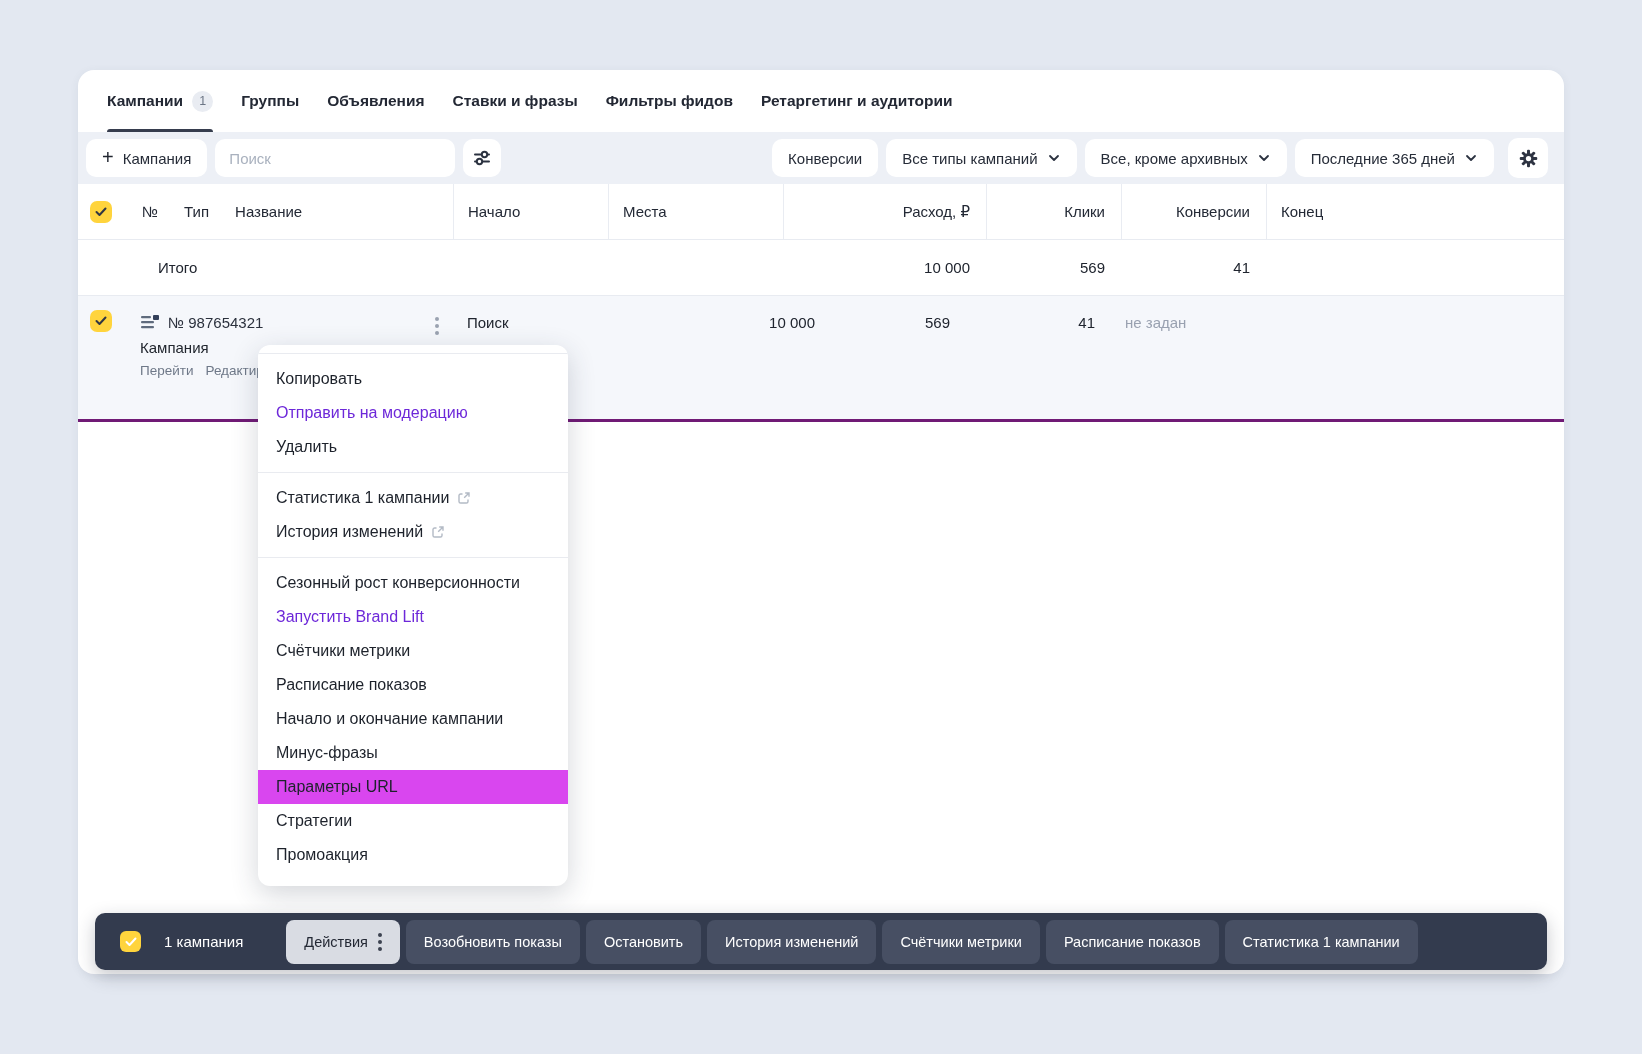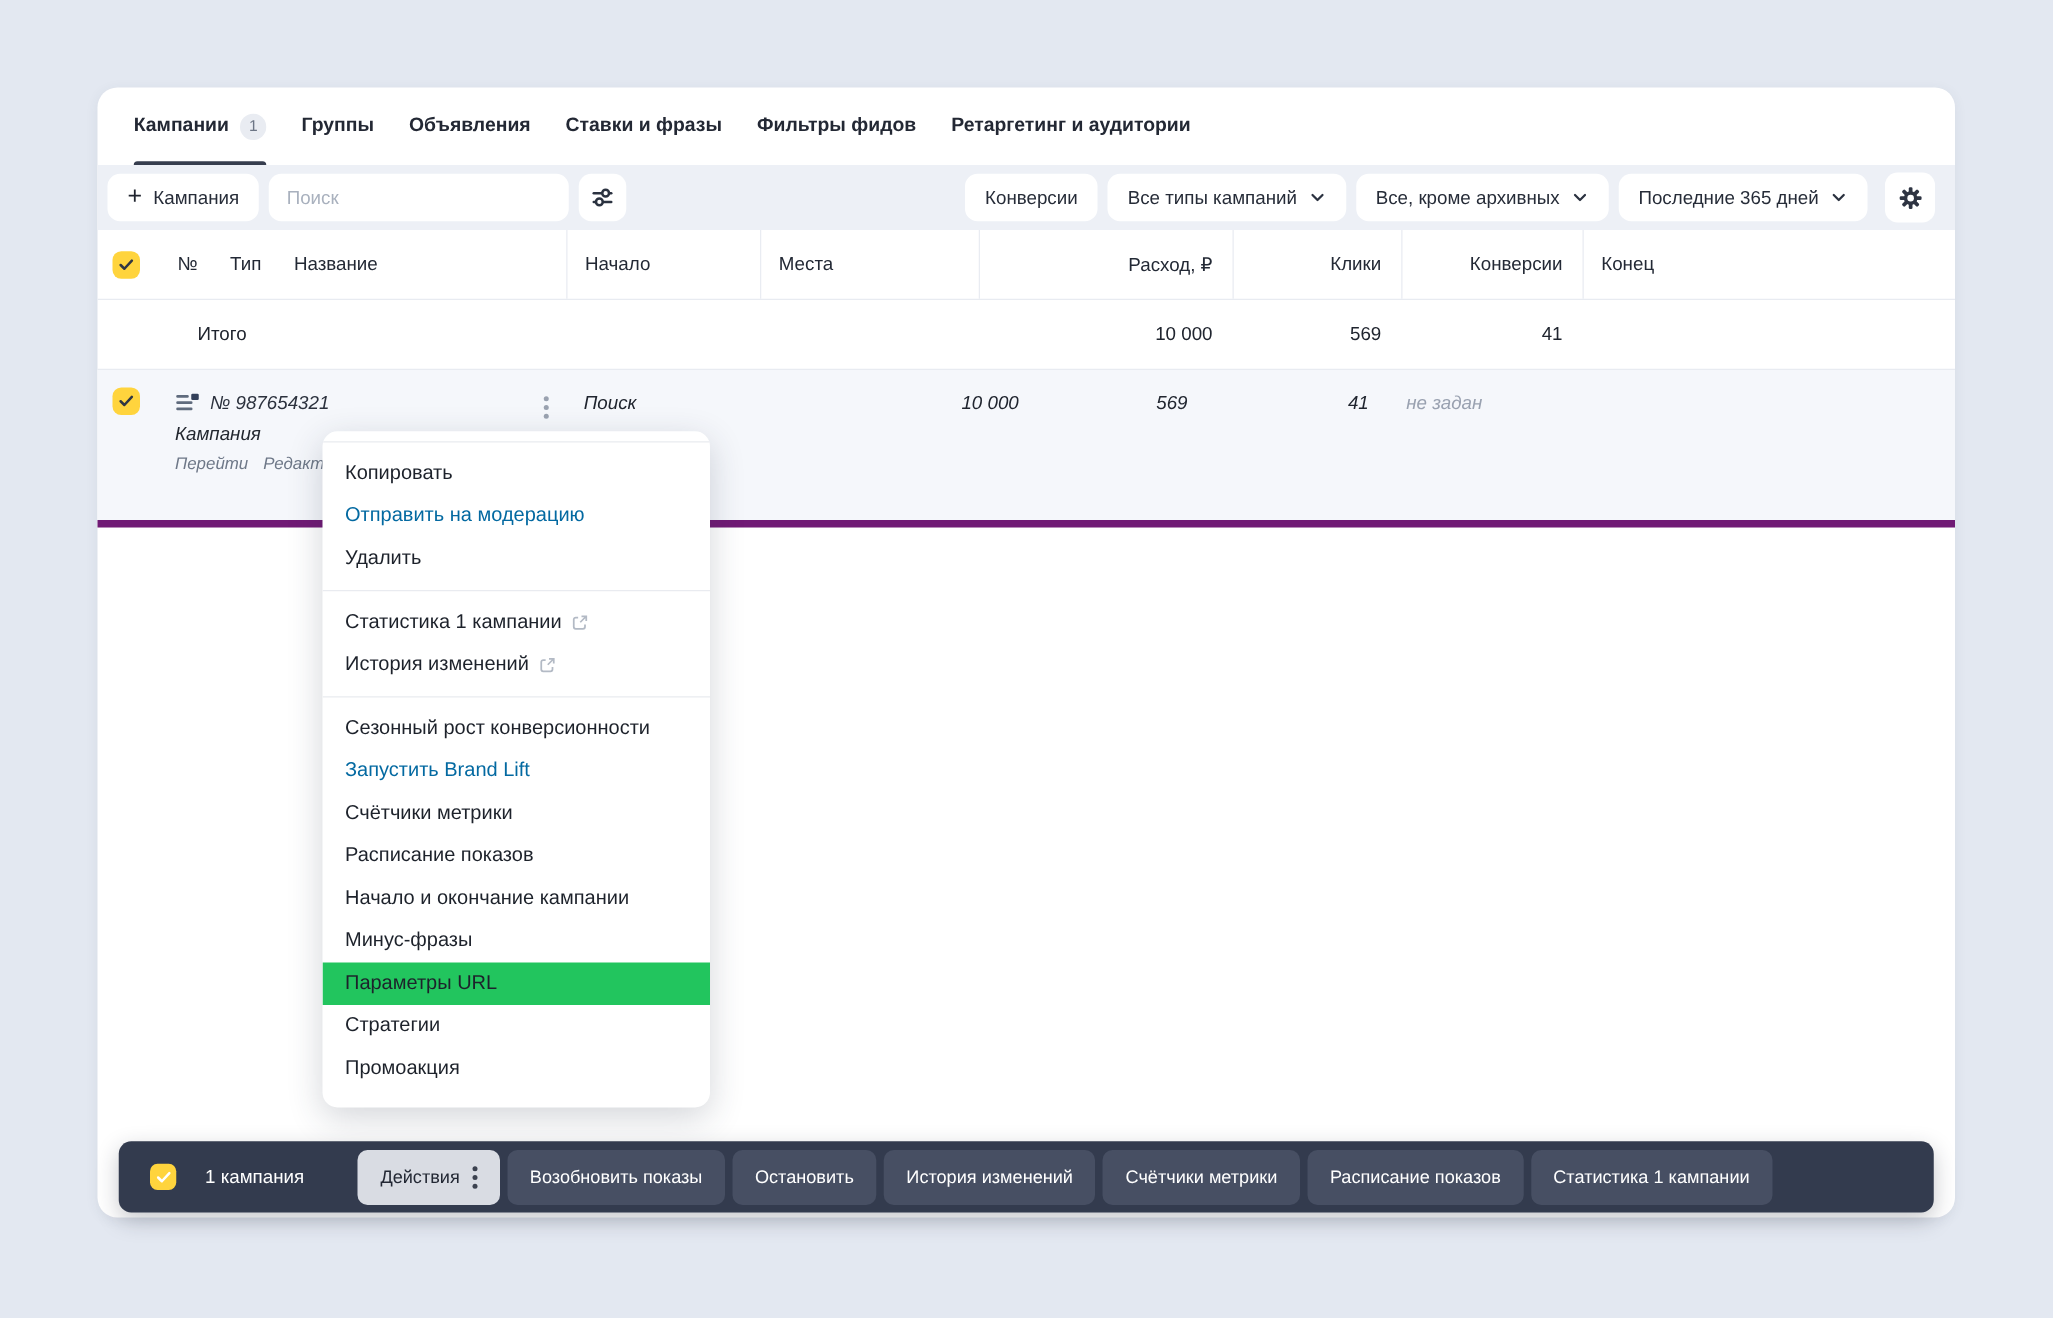--- a/index.html
+++ b/index.html
@@ -46,21 +46,21 @@
   .thead .c-name { gap:26px; }
   .thead .c-start, .thead .c-places, .thead .c-end { padding-left:14px; border-left:1px solid #e9ecf2; }
   .thead .c-spend, .thead .c-clicks, .thead .c-conv { justify-content:flex-end; padding-right:16px; border-left:1px solid #e9ecf2; }
   .thead .c-check { padding-top:0; display:flex; align-items:center; }
 
   .totals { height:56px; border-bottom:1px solid #e8ebf1; font-size:15px; color:#20252f; }
   .totals .c { display:flex; align-items:center; }
   .totals .c-name { padding-left:16px; font-weight:400; }
   .totals .c-spend, .totals .c-clicks, .totals .c-conv { justify-content:flex-end; padding-right:16px; }
 
-  .camp-row { min-height:126px; background:#f5f7fb; border-bottom:6px solid #701a75; font-size:15px; color:#20252f;font-style:italic; }
+  .camp-row { min-height:126px; background:#f5f7fb; border-bottom:3px solid #701a75; font-size:15px; color:#20252f; }
   .camp-row .cell-top { padding-top:18px; }
   .camp-row .c-start, .camp-row .c-places { padding-left:14px; }
   .camp-row .c-spend, .camp-row .c-clicks, .camp-row .c-conv { padding-right:16px; }
   .camp-row .c-end { padding-left:14px; color:#99a1b0; }
   .name-line1 { display:flex; align-items:center; gap:8px; padding-top:17px; color:#2b313d; }
   .name-line2 { padding:8px 0 0 14px; color:#22272f; }
   .name-line3 { display:flex; gap:12px; padding:7px 0 0 14px; font-size:13.5px; color:#6e7888; }
   .name-line3 span { cursor:pointer; white-space:nowrap; }
   .kebab { position:absolute; right:10px; top:17px; display:flex; flex-direction:column; gap:3px;
            padding:4px; cursor:pointer; }
@@ -70,22 +70,22 @@
   .checkbox { width:22px; height:22px; border-radius:7px; background:#ffd43d;
               display:flex; align-items:center; justify-content:center; cursor:pointer; flex:none; }
 
   
   .menu { position:absolute; left:180px; top:275px; width:310px; z-index:20;
           background:#fff; border-radius:12px; box-shadow:0 8px 28px rgba(40,50,70,.20);
           padding:0 0 14px 0; overflow:hidden; }
   .mi { display:flex; align-items:center; gap:8px; padding:0 18px; line-height:34px;
         font-size:16px; color:#1d222b; cursor:pointer; white-space:nowrap; }
   .mi.clip { margin-top:-13px; }
-  .mi.disabled { color:#0369a1; cursor:default; }
-  .mi.hl { background:#22c55e; }
+  .mi.disabled { color:#6d28d9; cursor:default; }
+  .mi.hl { background:#d946ef; }
   .mdiv { height:1px; background:#e9ebf0; margin:8px 0; }
 
   
   .footer { position:absolute; left:17px; top:843px; width:1452px; height:57px; z-index:30;
             background:#333b4e; border-radius:10px; display:flex; align-items:center;
             padding:0 7px 0 25px; box-shadow:0 6px 18px rgba(30,35,50,.25); }
   .footer .sel { display:flex; align-items:center; gap:23px; margin-right:43px; }
   .footer .sel-label { color:#fff; font-size:15px; }
   .f-btn { display:flex; align-items:center; justify-content:center; gap:10px; height:44px;
            padding:0 18px; margin-right:6px; border-radius:8px; background:#474f63;

